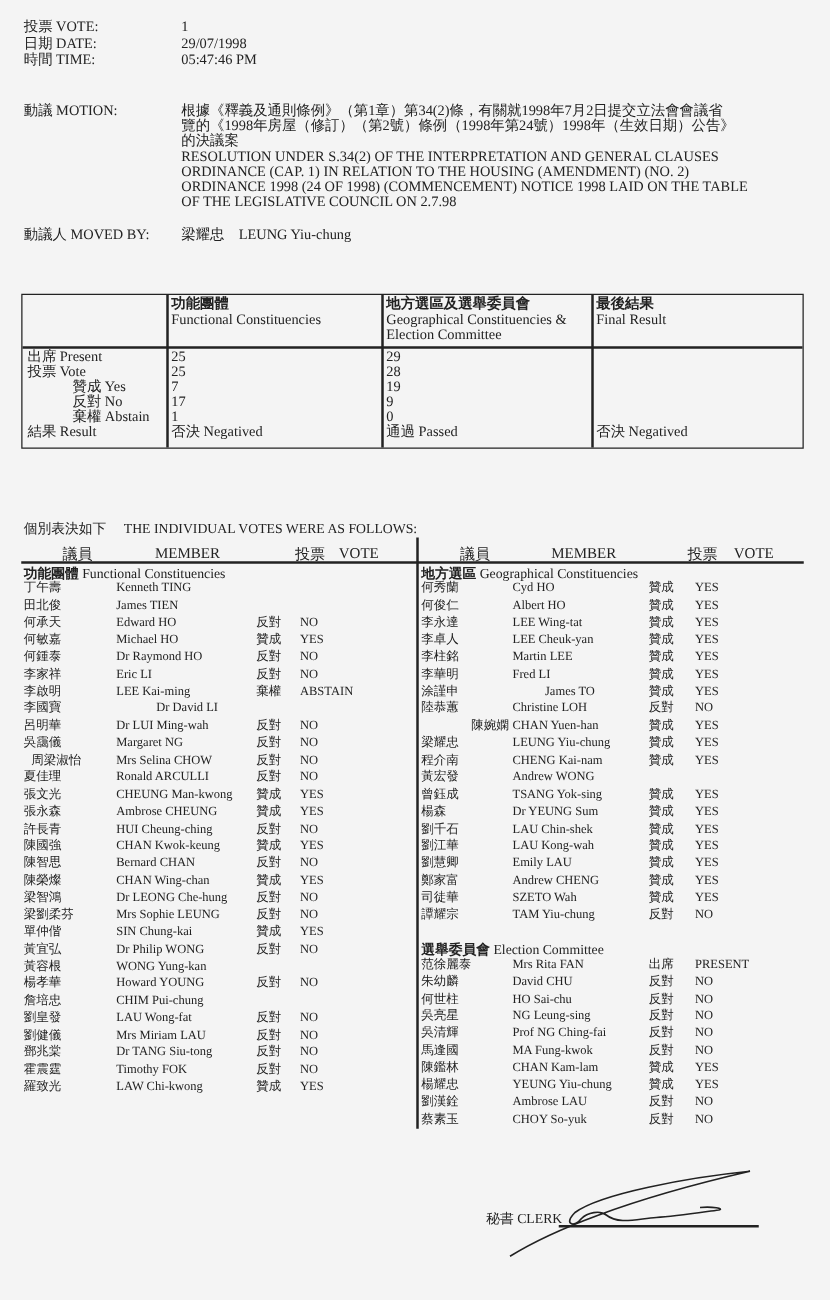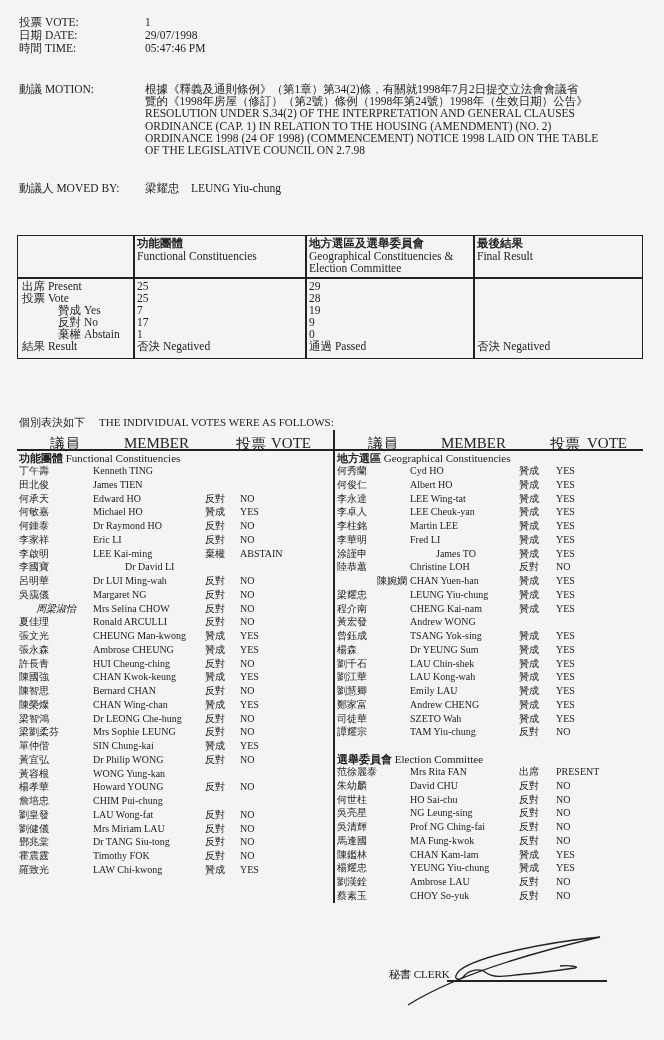--- a/index.html
+++ b/index.html
@@ -24,21 +24,21 @@
   .summary .vline { position: absolute; top: 0; bottom: 0; width: 1.5px; background: #222; }
   .summary .hline { position: absolute; left: 0; right: 0; height: 1.5px; background: #222; top: 41px; }
   .summary .hdr { position: absolute; top: 1px; font-size: 11.5px; line-height: 12.5px; white-space: nowrap; }
   .summary .hdr .zh { font-weight: bold; }
   .summary .rowlbl { position: absolute; left: 4px; font-size: 11.5px; line-height: 12px; white-space: nowrap; }
   .summary .cell { position: absolute; font-size: 11.5px; line-height: 12px; white-space: nowrap; }
 
   .intro { position: absolute; top: 415px; left: 19px; font-size: 11px; white-space: nowrap; }
   .intro span + span { margin-left: 14px; }
 
-  .col-hdr { position: absolute; top: 435px; font-size: 15px; white-space: nowrap; padding-left: 31px; }
+  .col-hdr { position: absolute; top: 435px; font-size: 12px; white-space: nowrap; padding-left: 31px; }
   .hrule { position: absolute; left: 17px; width: 626px; top: 449px; height: 1.5px; background: #222; }
   .vdivider { position: absolute; left: 333px; top: 430px; height: 473px; width: 1.5px; background: #222; }
 
   .group-title { position: absolute; font-size: 11px; white-space: nowrap; }
   .group-title .zh { font-weight: bold; }
 
   .vote-list { position: absolute; margin: 0; padding: 0; list-style: none; }
   .vote-row { position: relative; height: 13.75px; font-size: 10px; line-height: 13.75px; white-space: nowrap; }
   .vote-row span { position: absolute; top: 0; }
 
@@ -53,20 +53,21 @@
 <div class="meta-value" style="top:16px">1</div>
 <div class="meta-label" style="top:29px">日期 DATE:</div>
 <div class="meta-value" style="top:29px">29/07/1998</div>
 <div class="meta-label" style="top:42px">時間 TIME:</div>
 <div class="meta-value" style="top:42px">05:47:46 PM</div>
 
 <div class="meta-label" style="top:83px">動議 MOTION:</div>
 <div class="motion-block">
   <div>根據《釋義及通則條例》（第1章）第34(2)條，有關就1998年7月2日提交立法會會議省</div>
   <div>覽的《1998年房屋（修訂）（第2號）條例（1998年第24號）1998年（生效日期）公告》</div>
+  <div>的決議案</div>
   <div>RESOLUTION UNDER S.34(2) OF THE INTERPRETATION AND GENERAL CLAUSES</div>
   <div>ORDINANCE (CAP. 1) IN RELATION TO THE HOUSING (AMENDMENT) (NO. 2)</div>
   <div>ORDINANCE 1998 (24 OF 1998) (COMMENCEMENT) NOTICE 1998 LAID ON THE TABLE</div>
   <div>OF THE LEGISLATIVE COUNCIL ON 2.7.98</div>
 </div>
 
 <div class="meta-label" style="top:182px">動議人 MOVED BY:</div>
 <div class="meta-value" style="top:182px; white-space:pre">梁耀忠    LEUNG Yiu-chung</div>
 
 <div class="summary">
@@ -189,21 +190,21 @@
       <span style="left: 186px;">反對</span>
       <span style="left: 221px;">NO</span>
     </li>
     <li class="vote-row">
       <span style="left: 0px;">吳靄儀</span>
       <span style="left: 74px;">Margaret NG</span>
       <span style="left: 186px;">反對</span>
       <span style="left: 221px;">NO</span>
     </li>
     <li class="vote-row">
-      <span style="left: 17px; font-style: italic;">周梁淑怡</span>
+      <span style="left: 6px;">周梁淑怡</span>
       <span style="left: 74px;">Mrs Selina CHOW</span>
       <span style="left: 186px;">反對</span>
       <span style="left: 221px;">NO</span>
     </li>
     <li class="vote-row">
       <span style="left: 0px;">夏佳理</span>
       <span style="left: 74px;">Ronald ARCULLI</span>
       <span style="left: 186px;">反對</span>
       <span style="left: 221px;">NO</span>
     </li>

